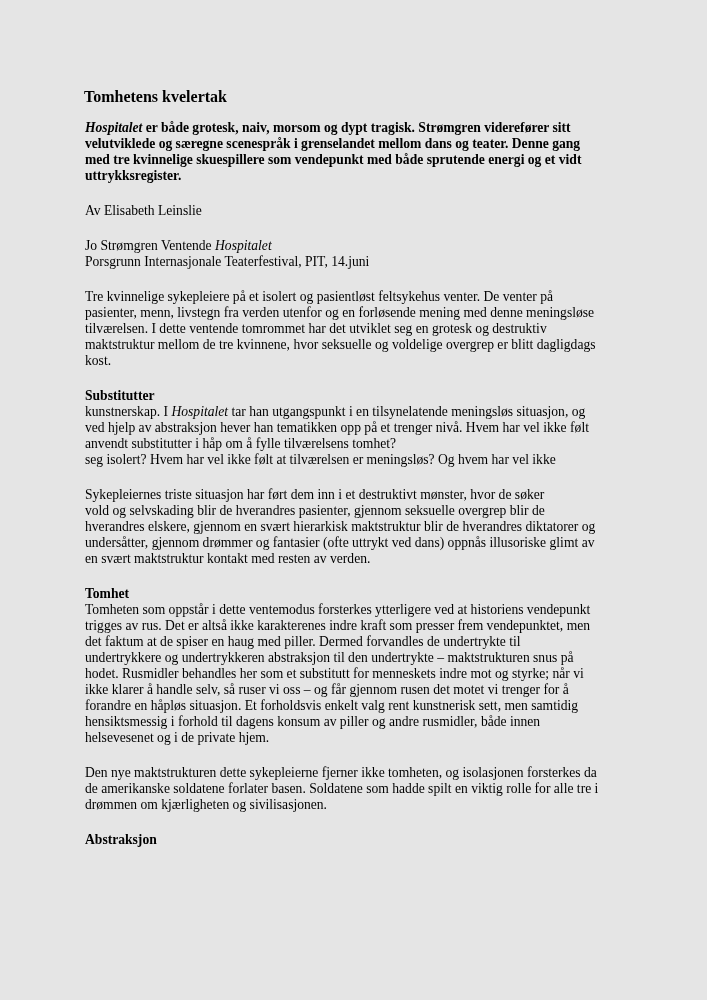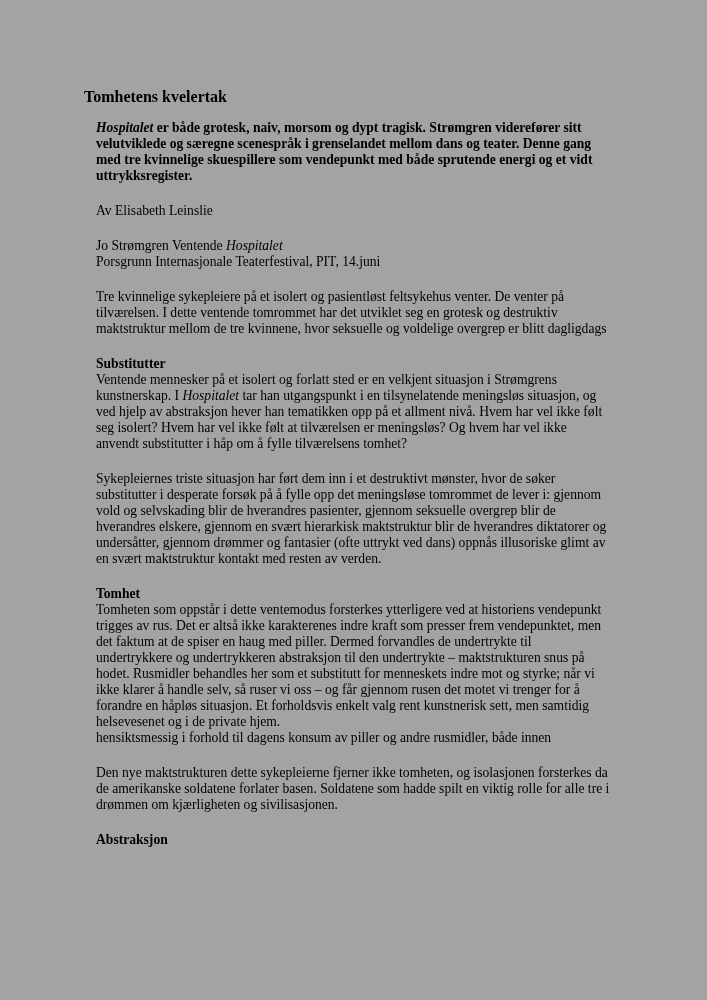--- a/index.html
+++ b/index.html
@@ -1,35 +1,35 @@
 <!DOCTYPE html>
 <html><head>
 <meta charset="utf-8">
 <style>
   html, body { margin: 0; padding: 0; background: #ffffff; }
   .page {
     position: relative;
     width: 707px;
     height: 1000px;
-    background: #a3a3a3;
+    background: #e5e5e5;
     box-sizing: border-box;
     padding: 87px 20px 0 84px;
     font-family: "Liberation Serif", "DejaVu Serif", serif;
     font-size: 13.6px;
     color: #000000;
     overflow: hidden;
   }
   .title {
     font-size: 16px;
     font-weight: bold;
     line-height: 19px;
     margin: 0 0 14px 0;
     white-space: pre;
   }
-  .para { margin: 0 0 19px 12px; }
+  .para { margin: 0 0 19px 1px; }
   .lead { font-weight: bold; }
   .line {
     white-space: pre;
     line-height: 16px;
     height: 16px;
   }
   .heading { font-weight: bold; font-family: Liberation Serif, serif; }
   em { font-style: italic; }
 </style>
 </head>
@@ -50,53 +50,53 @@
     <div class="line">Av Elisabeth Leinslie</div>
   </div>
 
   <div class="para">
     <div class="line"><span>Jo Strømgren Ventende </span><em>Hospitalet</em></div>
     <div class="line">Porsgrunn Internasjonale Teaterfestival, PIT, 14.juni</div>
   </div>
 
   <div class="para">
     <div class="line">Tre kvinnelige sykepleiere på et isolert og pasientløst feltsykehus venter. De venter på</div>
+    <div class="line">pasienter, menn, livstegn fra verden utenfor og en forløsende mening med denne meningsløse</div>
     <div class="line">tilværelsen. I dette ventende tomrommet har det utviklet seg en grotesk og destruktiv</div>
     <div class="line">maktstruktur mellom de tre kvinnene, hvor seksuelle og voldelige overgrep er blitt dagligdags</div>
+    <div class="line">kost.</div>
   </div>
 
   <div class="para">
     <div class="line heading">Substitutter</div>
-    <div class="line">Ventende mennesker på et isolert og forlatt sted er en velkjent situasjon i Strømgrens</div>
     <div class="line"><span>kunstnerskap. I </span><em>Hospitalet</em><span> tar han utgangspunkt i en tilsynelatende meningsløs situasjon, og</span></div>
-    <div class="line">ved hjelp av abstraksjon hever han tematikken opp på et allment nivå. Hvem har vel ikke følt</div>
+    <div class="line">ved hjelp av abstraksjon hever han tematikken opp på et trenger nivå. Hvem har vel ikke følt</div>
+    <div class="line">anvendt substitutter i håp om å fylle tilværelsens tomhet?</div>
     <div class="line">seg isolert? Hvem har vel ikke følt at tilværelsen er meningsløs? Og hvem har vel ikke</div>
-    <div class="line">anvendt substitutter i håp om å fylle tilværelsens tomhet?</div>
   </div>
 
   <div class="para">
     <div class="line">Sykepleiernes triste situasjon har ført dem inn i et destruktivt mønster, hvor de søker</div>
-    <div class="line">substitutter i desperate forsøk på å fylle opp det meningsløse tomrommet de lever i: gjennom</div>
     <div class="line">vold og selvskading blir de hverandres pasienter, gjennom seksuelle overgrep blir de</div>
     <div class="line">hverandres elskere, gjennom en svært hierarkisk maktstruktur blir de hverandres diktatorer og</div>
     <div class="line">undersåtter, gjennom drømmer og fantasier (ofte uttrykt ved dans) oppnås illusoriske glimt av</div>
     <div class="line">en svært maktstruktur kontakt med resten av verden.</div>
   </div>
 
   <div class="para">
     <div class="line heading">Tomhet</div>
     <div class="line">Tomheten som oppstår i dette ventemodus forsterkes ytterligere ved at historiens vendepunkt</div>
     <div class="line">trigges av rus. Det er altså ikke karakterenes indre kraft som presser frem vendepunktet, men</div>
     <div class="line">det faktum at de spiser en haug med piller. Dermed forvandles de undertrykte til</div>
     <div class="line">undertrykkere og undertrykkeren abstraksjon til den undertrykte – maktstrukturen snus på</div>
     <div class="line">hodet. Rusmidler behandles her som et substitutt for menneskets indre mot og styrke; når vi</div>
     <div class="line">ikke klarer å handle selv, så ruser vi oss – og får gjennom rusen det motet vi trenger for å</div>
     <div class="line">forandre en håpløs situasjon. Et forholdsvis enkelt valg rent kunstnerisk sett, men samtidig</div>
+    <div class="line">hensiktsmessig i forhold til dagens konsum av piller og andre rusmidler, både innen</div>
     <div class="line">helsevesenet og i de private hjem.</div>
-    <div class="line">hensiktsmessig i forhold til dagens konsum av piller og andre rusmidler, både innen</div>
   </div>
 
   <div class="para">
     <div class="line">Den nye maktstrukturen dette sykepleierne fjerner ikke tomheten, og isolasjonen forsterkes da</div>
     <div class="line">de amerikanske soldatene forlater basen. Soldatene som hadde spilt en viktig rolle for alle tre i</div>
     <div class="line">drømmen om kjærligheten og sivilisasjonen.</div>
   </div>
 
   <div class="para">
     <div class="line heading">Abstraksjon</div>

